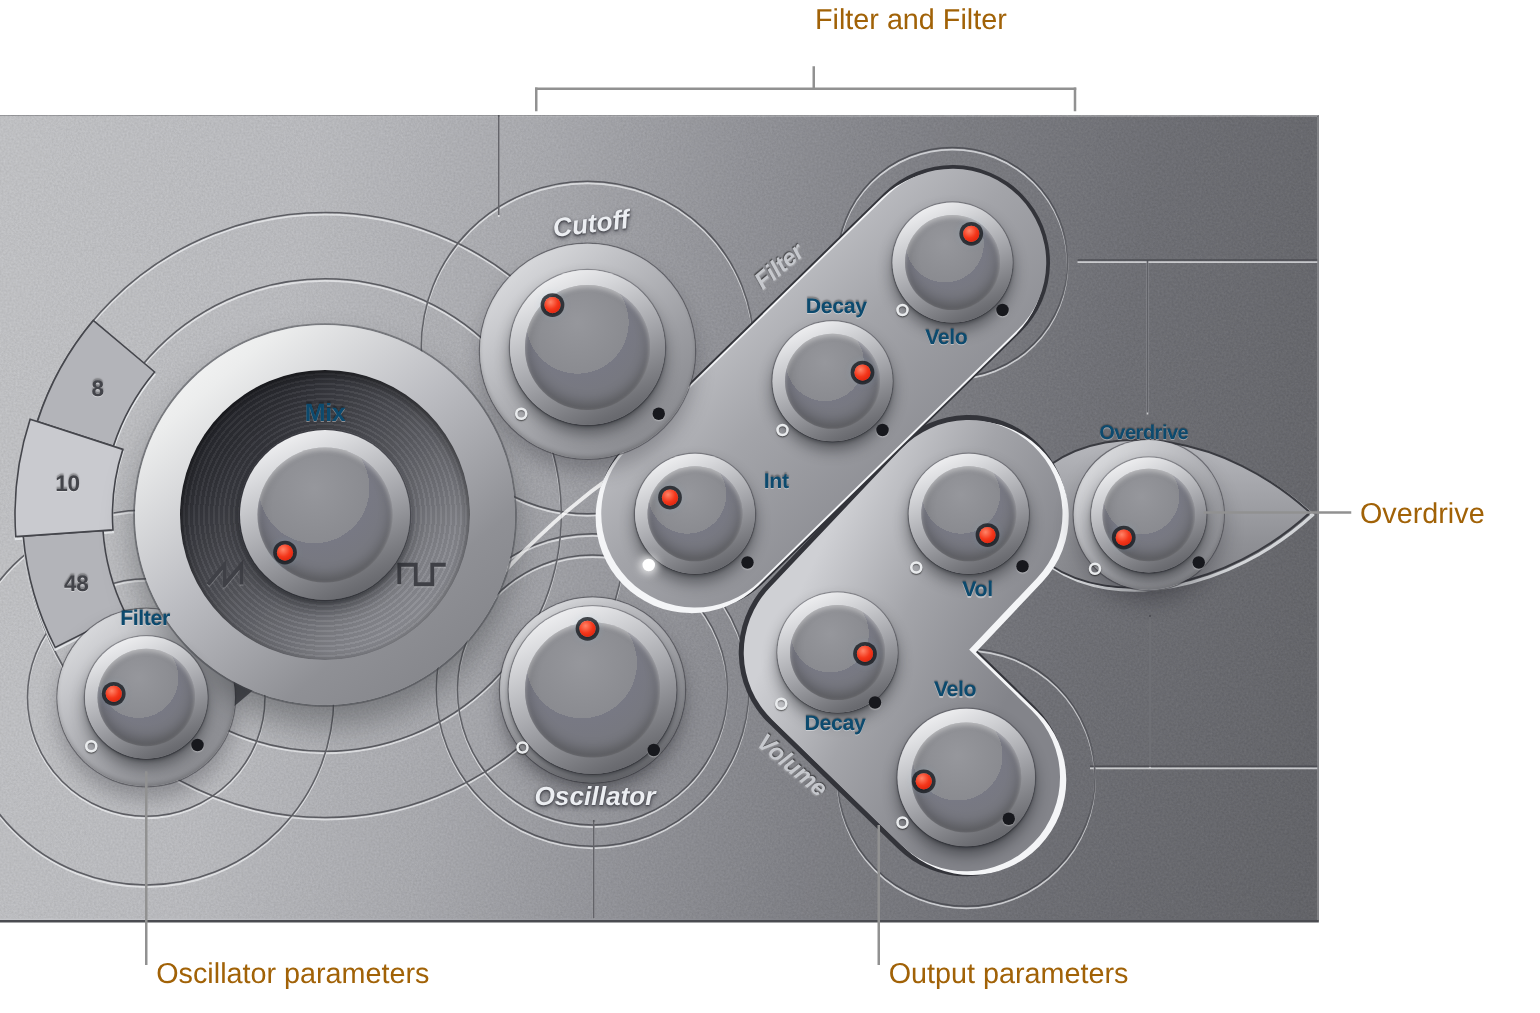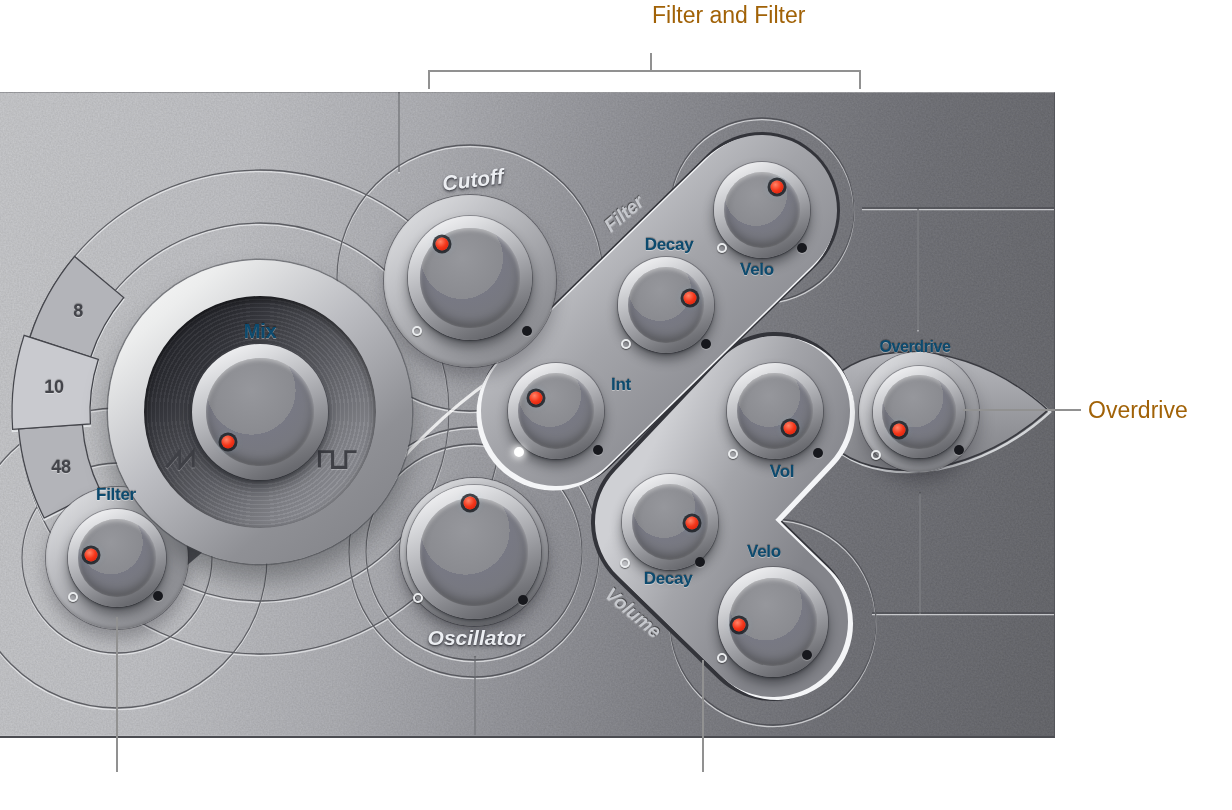--- a/index.html
+++ b/index.html
@@ -257,16 +257,18 @@
   </div>
   <div class="cline" style="left:428px;top:70px;width:433px;height:2px;"></div>
   <div class="cline" style="left:428px;top:70px;width:2px;height:19px;"></div>
   <div class="cline" style="left:859px;top:70px;width:2px;height:19px;"></div>
   <div class="cline" style="left:650px;top:53px;width:2px;height:18px;"></div>
 
   <div class="cline" style="left:963px;top:409px;width:118px;height:2px;"></div>
   <div class="ctext" style="left:1088px;top:396px;">Overdrive</div>
 
   <div class="cline" style="left:116px;top:617px;width:2px;height:155px;"></div>
+  <div class="ctext" style="left:125px;top:764px;">Oscillator parameters</div>
 
   <div class="cline" style="left:702px;top:660px;width:2px;height:112px;"></div>
+  <div class="ctext" style="left:711px;top:764px;">Output parameters</div>
 
 </div>
 
 </body></html>

